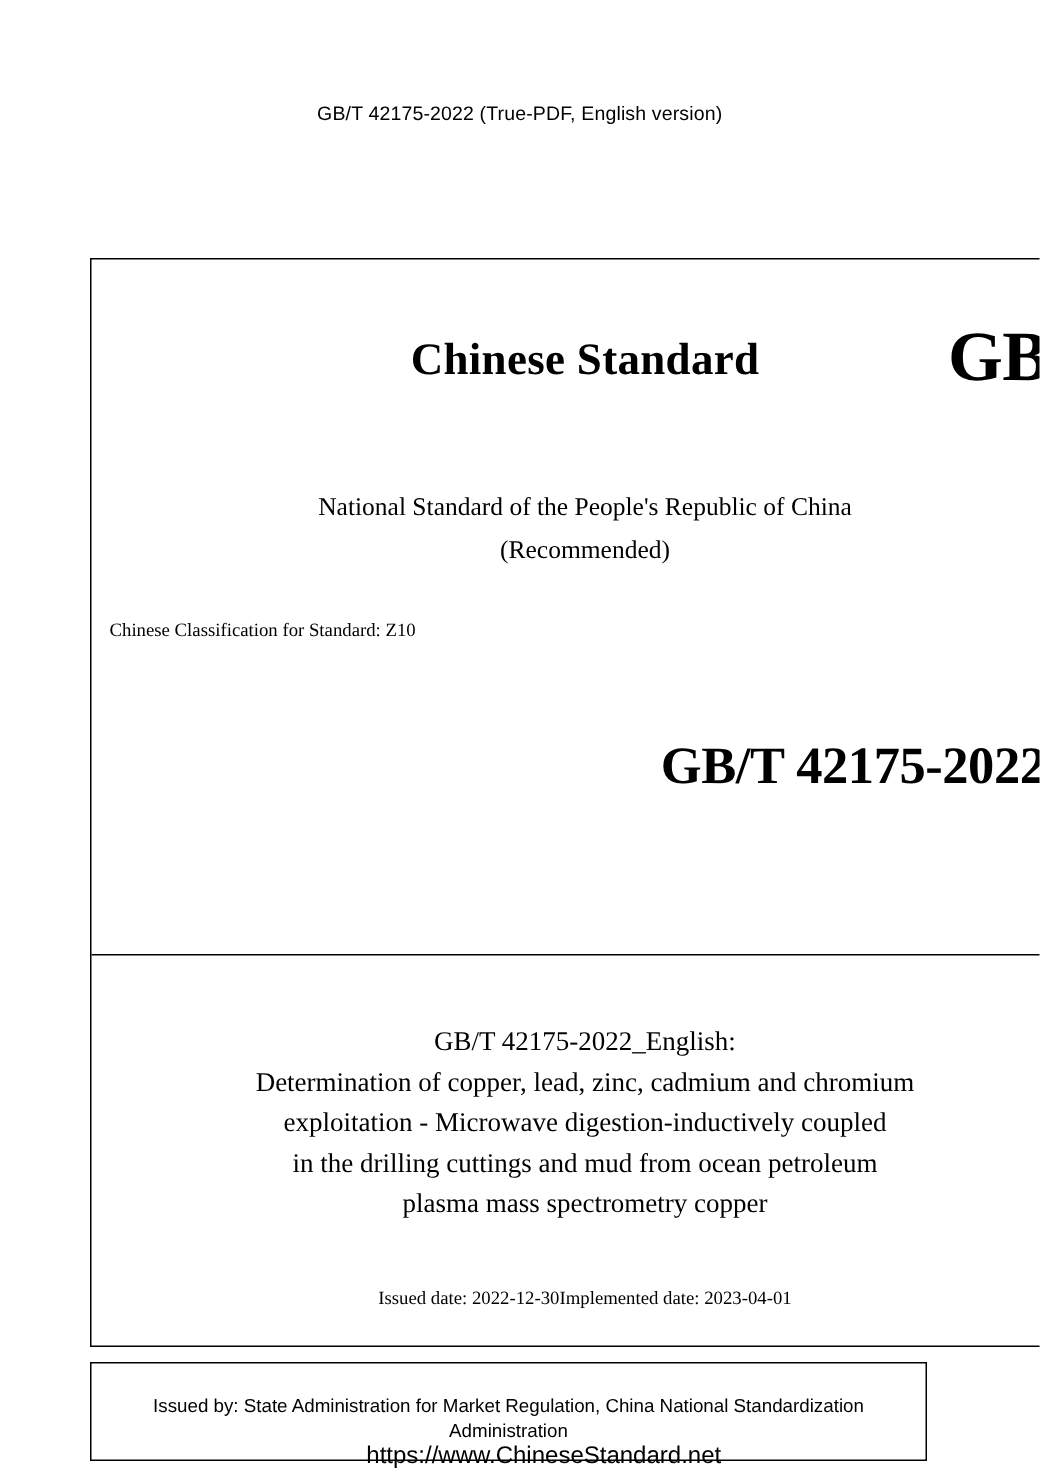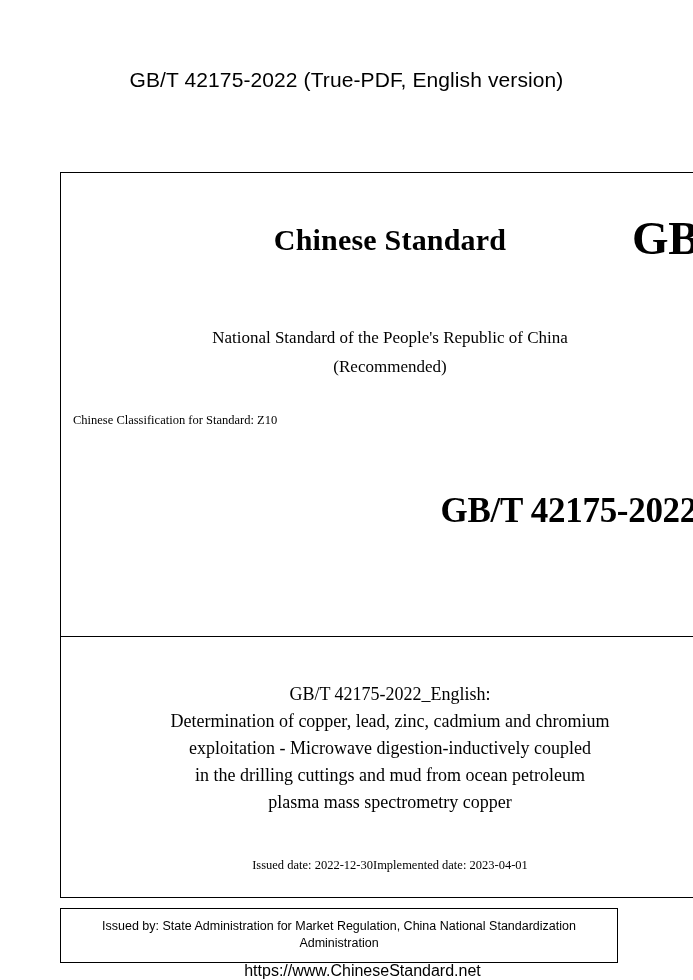--- a/index.html
+++ b/index.html
@@ -17,21 +17,21 @@
   }
   .page {
     width: 693px;
     height: 980px;
     box-sizing: border-box;
     padding: 0;
     position: relative;
   }
   .top-title {
     text-align: center;
-    font-size: 21px;
+    font-size: 13px;
     margin-top: 68px;
     letter-spacing: 0.1px;
   }
   .cert-box {
     position: absolute;
     left: 60px;
     top: 104px;
     width: 660px;
     border: 1.5px solid #000;
     box-sizing: border-box;
@@ -109,21 +109,21 @@
     display: flex;
     justify-content: center;
   }
   .issued-by {
     position: absolute;
     left: 60px;
     top: 840px;
     width: 558px;
     border: 1.5px solid #000;
     box-sizing: border-box;
-    padding: 9px 14px 10px 14px;
+    padding: 20px 14px 10px 14px;
     font-size: 12.5px;
     text-align: center;
     line-height: 17px;
   }
   .issued-by .ib-line1 { display: block; }
   .footer-url {
     position: absolute;
     left: 0;
     right: 0;
     top: 894px;

